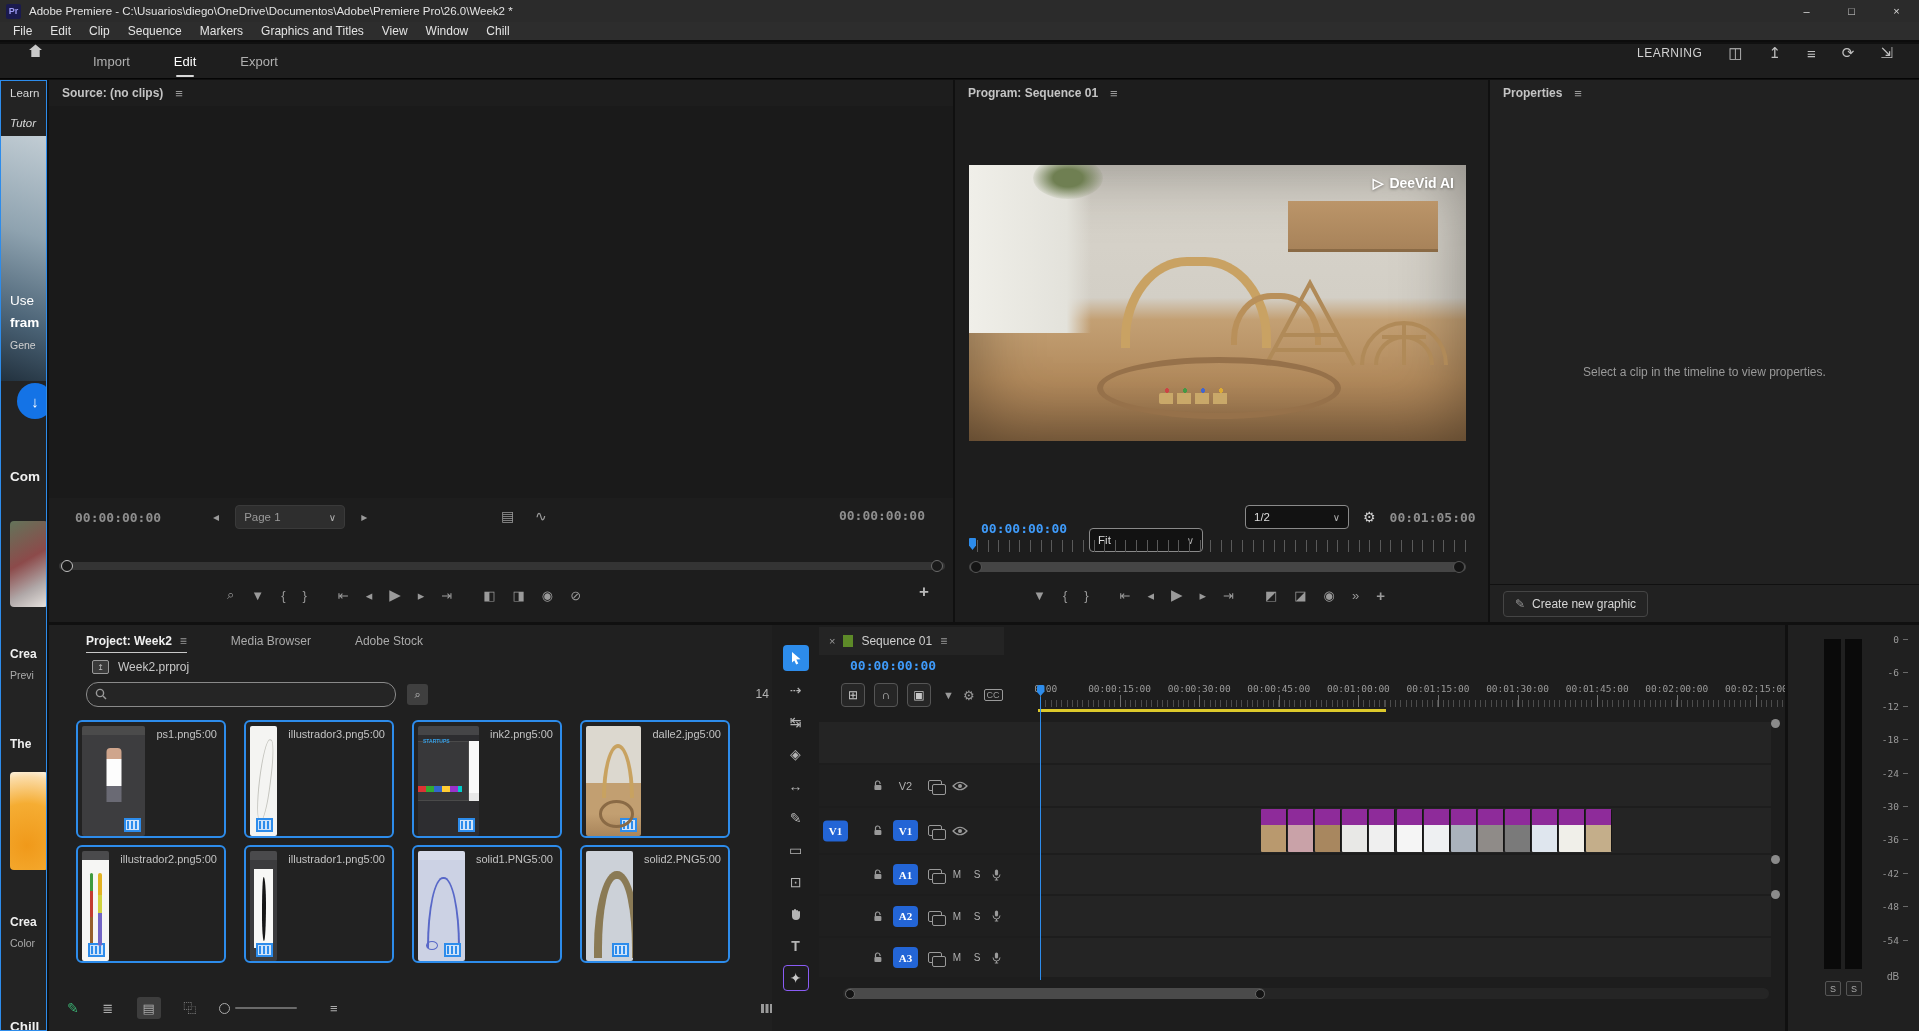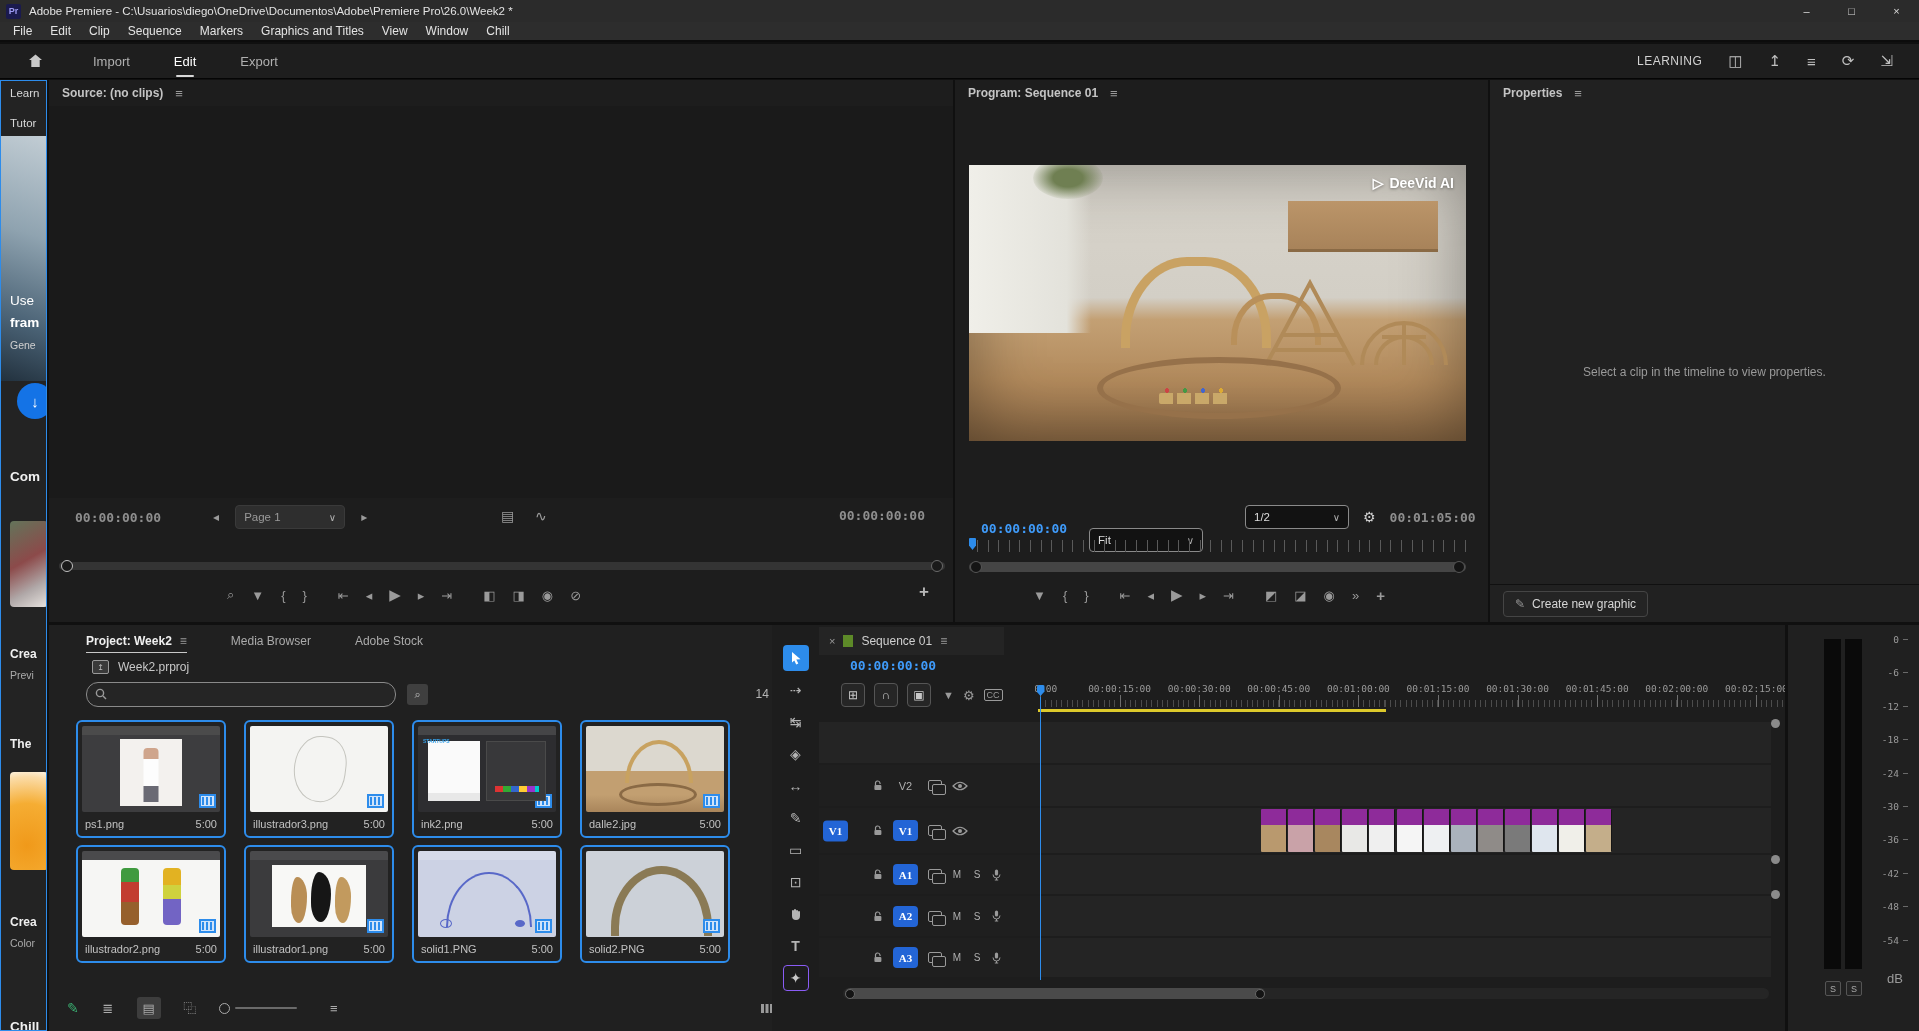--- a/index.html
+++ b/index.html
@@ -18,21 +18,21 @@
   .title-text{color:#e2e2e2;font-size:11.5px;}
   .win-controls{margin-left:auto;display:flex;height:22px;}
   .win-controls span{width:45px;height:22px;display:flex;align-items:center;justify-content:center;color:#dcdcdc;font-size:11px;}
 
   
   .menubar{left:0;top:22px;width:1919px;height:20px;background:#2d2d2d;display:flex;align-items:center;
            border-bottom:2px solid #0c0c0c;padding-left:4px;box-sizing:border-box;}
   .menu-item{padding:0 9px;color:#e4e4e4;font-size:12px;}
 
   
-  .appheader{left:0;top:44px;width:1919px;height:35px;background:#1e1e1e;display:flex;align-items:center;border-bottom:1px solid #050505;box-sizing:border-box;}
+  .appheader{left:0;top:44px;width:1919px;height:35px;background:#1e1e1e;display:flex;align-items:flex-start;border-bottom:1px solid #050505;box-sizing:border-box;}
   .home{margin:0 28px 0 28px;}
   .wk-tab{margin:0 22px;color:#b0b0b0;font-size:13px;position:relative;height:35px;display:flex;align-items:center;}
   .wk-tab.active{color:#fff;}
   .wk-tab.active::after{content:"";position:absolute;left:2px;right:2px;bottom:2px;height:2px;background:#d8d8d8;border-radius:1px;}
   .center-title{position:absolute;left:0;right:0;text-align:center;font-size:13px;color:#9a9a9a;pointer-events:none;}
   .center-title b{color:#e8e8e8;font-weight:bold;}
   .hdr-right{margin-left:auto;display:flex;align-items:center;gap:26px;padding-right:26px;}
   .learning{color:#d2d2d2;font-size:12px;letter-spacing:.5px;}
   .hdr-ico{color:#c0c0c0;font-size:15px;}
 
@@ -90,21 +90,21 @@
   .ptab{padding-bottom:7px;position:relative;display:flex;gap:8px;align-items:center;}
   .ptab.active{color:#f0f0f0;font-weight:bold;}
   .ptab.active::after{content:"";position:absolute;left:0;right:0;bottom:2px;height:1.5px;background:#c8c8c8;}
   .crumb{display:flex;align-items:center;gap:9px;padding-left:24px;height:24px;color:#c8c8c8;}
   .crumb-ico{width:15px;height:12px;border:1px solid #9a9a9a;border-radius:2px;background:#3a3a3a;color:#bdbdbd;font-size:8px;display:flex;align-items:center;justify-content:center;}
   .searchrow{display:flex;align-items:center;padding:0 16px 0 18px;height:30px;gap:11px;}
   .searchbox{width:300px;height:23px;border:1px solid #8a8a8a;border-radius:12px;background:#252525;display:flex;align-items:center;padding-left:8px;gap:6px;color:#9a9a9a;}
   .findbox{width:21px;height:21px;background:#3f3f3f;border-radius:3px;color:#c0c0c0;font-size:11px;display:flex;align-items:center;justify-content:center;}
   .sel-status{margin-left:auto;color:#b4b4b4;font-size:12px;}
   .grid{position:absolute;left:27px;top:95px;display:grid;grid-template-columns:repeat(4,150px);column-gap:18px;row-gap:7px;}
-  .card{height:118px;border:2px solid var(--accent,#2d8ceb);border-radius:6px;background:#222;box-sizing:border-box;overflow:hidden;display:flex;flex-direction:column;}
+  .card{height:118px;border:2px solid var(--accent,#2d8ceb);border-radius:6px;background:#222;box-sizing:border-box;overflow:hidden;display:flex;flex-direction:row;}
   .thumb{position:relative;flex:1;margin:4px 4px 0 4px;border-radius:2px;overflow:hidden;background:#333;}
   .thumb::before,.thumb::after{content:"";position:absolute;}
   .namerow{height:24px;display:flex;align-items:center;justify-content:space-between;padding:0 7px;color:#c2c2c2;font-size:11px;}
   .badge{position:absolute;right:4px;bottom:4px;width:17px;height:14px;border:2px solid var(--accent,#2d8ceb);background:#cfe3fa;box-sizing:border-box;}
   .badge::before{content:"";position:absolute;inset:1px;background:repeating-linear-gradient(90deg,#2d8ceb 0 2px,transparent 2px 4px);}
   .thumb-text{position:absolute;left:5px;top:12px;font-size:5px;color:#35a0e8;font-weight:bold;z-index:3;}
   .kind-photoshop .thumb{background:linear-gradient(#4b4b4b 0 9px,#3d3d3f 9px);}
   .kind-photoshop .thumb::after{inset:13px 38px 6px 38px;background:#f3f1ee;}
   .kind-photoshop .thumb::before{left:50%;top:22px;width:15px;height:54px;transform:translateX(-50%);z-index:2;
       background:linear-gradient(#cfa58c 0 11px,#fdfdfd 11px 38px,#6a6a74 38px);border-radius:4px 4px 0 0;}
@@ -228,21 +228,21 @@
       <span class="hdr-ico">◫</span>
       <span class="hdr-ico">↥</span>
       <span class="hdr-ico">≡</span>
       <span class="hdr-ico">⟳</span>
       <span class="hdr-ico">⇲</span>
     </span>
   </div>
 
   <div class="sidebar abs">
     <span class="txt" style="top:6px;font-size:11.5px;">Learn</span>
-    <span class="txt" style="top:36px;font-size:11.5px;border-bottom:1px solid #c8c8c8;padding-bottom:11px;">Tutor</span>
+    <span class="txt" style="top:36px;font-size:11.5px;border-bottom:1px solid #c8c8c8;padding-bottom:11px;font-style:italic;">Tutor</span>
     <div class="learn-card"></div>
     <span class="txt" style="top:212px;font-weight:normal;font-size:13.5px;color:#fff;">Use</span>
     <span class="txt" style="top:234px;font-weight:bold;font-size:13.5px;color:#fff;">fram</span>
     <span class="txt" style="top:258px;font-size:10.5px;color:#d0d0d0;">Gene</span>
     <div class="learn-btn">↓</div>
     <span class="txt" style="top:388px;font-weight:bold;font-size:13.5px;color:#f0f0f0;">Com</span>
     <div class="learn-thumb1"></div>
     <span class="txt" style="top:566px;font-weight:bold;font-size:12px;color:#f0f0f0;">Crea</span>
     <span class="txt" style="top:588px;font-size:10.5px;color:#ababab;">Previ</span>
     <span class="txt" style="top:656px;font-weight:bold;font-size:12px;color:#f0f0f0;">The</span>
@@ -749,18 +749,18 @@
         <span class="mrow">-6</span>
         <span class="mrow">-12</span>
         <span class="mrow">-18</span>
         <span class="mrow">-24</span>
         <span class="mrow">-30</span>
         <span class="mrow">-36</span>
         <span class="mrow">-42</span>
         <span class="mrow">-48</span>
         <span class="mrow">-54</span>
       </div>
-    <span class="abs" style="left:99px;top:346px;font-size:13px;color:#9a9a9a;">dB</span>
+    <span class="abs" style="left:99px;top:346px;font-size:10px;color:#9a9a9a;">dB</span>
     <span class="sbtn" style="left:37px;top:356px;">S</span>
     <span class="sbtn" style="left:58px;top:356px;">S</span>
   </div>
 
 </div>
 
 </body></html>

